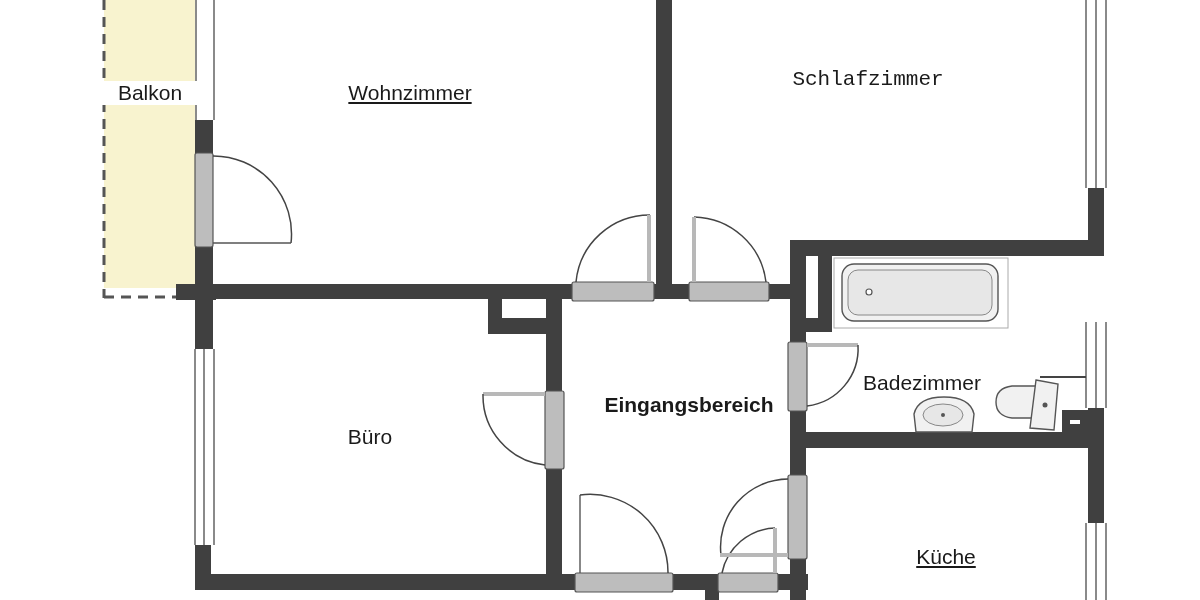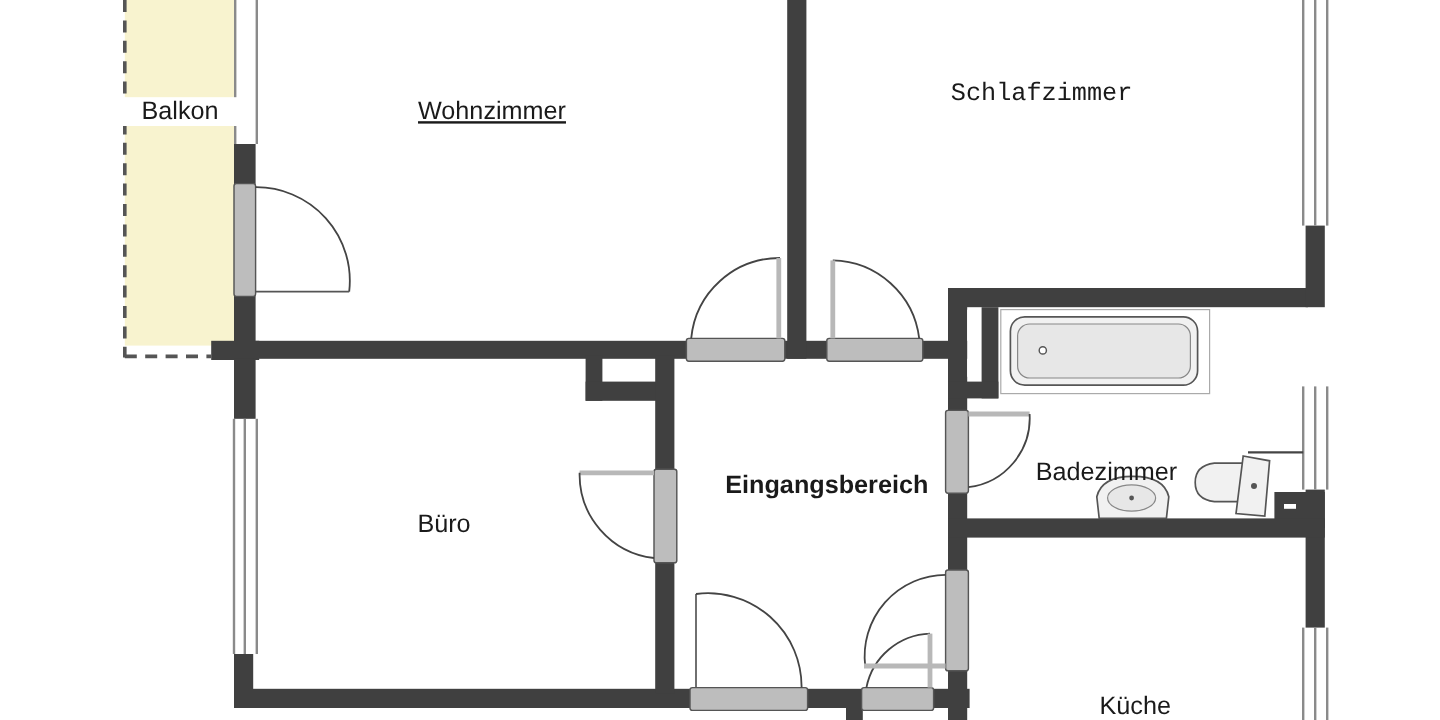--- a/index.html
+++ b/index.html
@@ -161,14 +161,14 @@
   </g>
 
   <rect class="wall" x="808" y="448" width="0" height="0"></rect>
 </svg>
 
 <div class="label" style="left:150px; top:93px; background:#ffffff; padding:0 18px;">Balkon</div>
 <div class="label" style="left:410px; top:93px;text-decoration:underline;">Wohnzimmer</div>
 <div class="label" style="left:868px; top:79px;font-family:Liberation Mono, monospace;">Schlafzimmer</div>
 <div class="label" style="left:370px; top:437px;">Büro</div>
 <div class="label" style="left:689px; top:405px;font-weight:bold;">Eingangsbereich</div>
-<div class="label" style="left:922px; top:383px;margin-top:11px;">Badezimmer</div>
-<div class="label" style="left:946px; top:589px;">Küche</div>
+<div class="label" style="left:922px; top:383px;">Badezimmer</div>
+<div class="label" style="left:946px; top:557px;text-decoration:underline;">Küche</div>
 
 </body></html>

